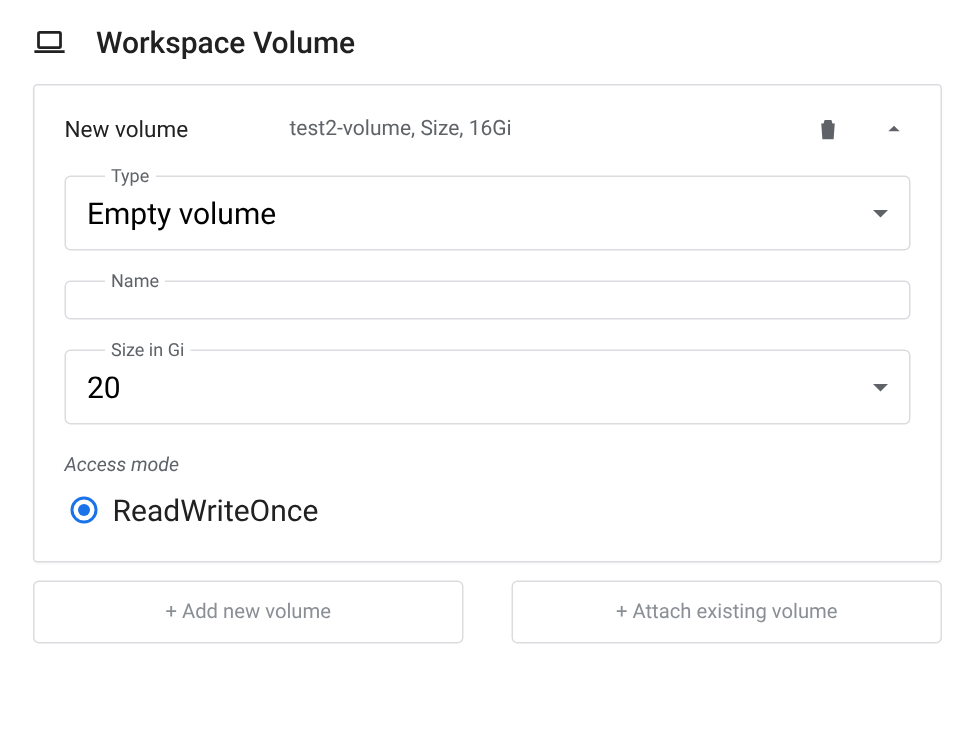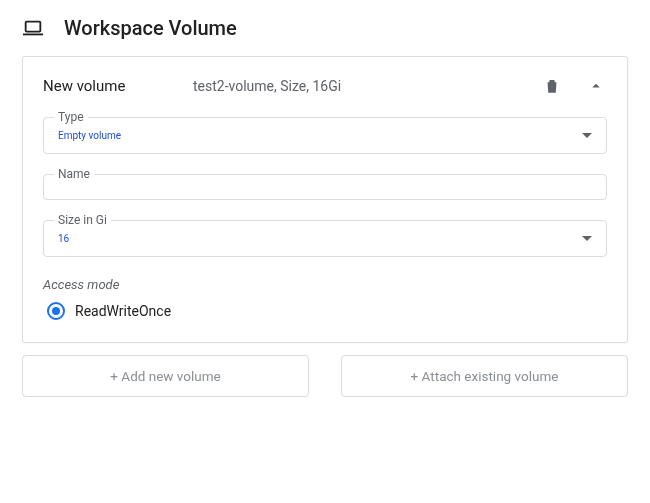--- a/index.html
+++ b/index.html
@@ -80,29 +80,29 @@
     border: 1px solid #dadce0;
     border-radius: 4px;
     padding: 12px 14px 12px 14px;
     margin-bottom: 20px;
     display: flex;
     align-items: center;
   }
   .field-label {
     position: absolute;
     top: -8px;
-    left: 10px;
+    left: 26px;
     background: #fff;
     padding: 0 4px;
     font-size: 12px;
     color: #5f6368;
   }
   .field-value {
-    font-size: 10px;
-    color: #1d4ed8;
+    font-size: 20px;
+    color: #000000;
     flex: 1;
     border: none;
     outline: none;
     font-family: inherit;
     padding: 0;
     background: transparent;
   }
   .dropdown-arrow {
     width: 0;
     height: 0;
@@ -132,21 +132,21 @@
     align-items: center;
     justify-content: center;
   }
   .radio-inner {
     width: 8px;
     height: 8px;
     background: #1a73e8;
     border-radius: 50%;
   }
   .radio-label {
-    font-size: 14px;
+    font-size: 20px;
     color: #212121;
   }
   .btn-row {
     display: flex;
     gap: 32px;
     margin-top: 12px;
   }
   .btn {
     flex: 1;
     border: 1px solid #dadce0;
@@ -199,21 +199,21 @@
         <span class="field-value">Empty volume</span>
         <span class="dropdown-arrow"></span>
       </div>
 
       <div class="field-wrap">
         <span class="field-label">Name</span>
       </div>
 
       <div class="field-wrap">
         <span class="field-label">Size in Gi</span>
-        <span class="field-value">16</span>
+        <span class="field-value">20</span>
         <span class="dropdown-arrow"></span>
       </div>
 
       <div class="access-label">Access mode</div>
       <div class="radio-row">
         <span class="radio-outer">
             <span class="radio-inner"></span>
           </span>
         <span class="radio-label">ReadWriteOnce</span>
       </div>

